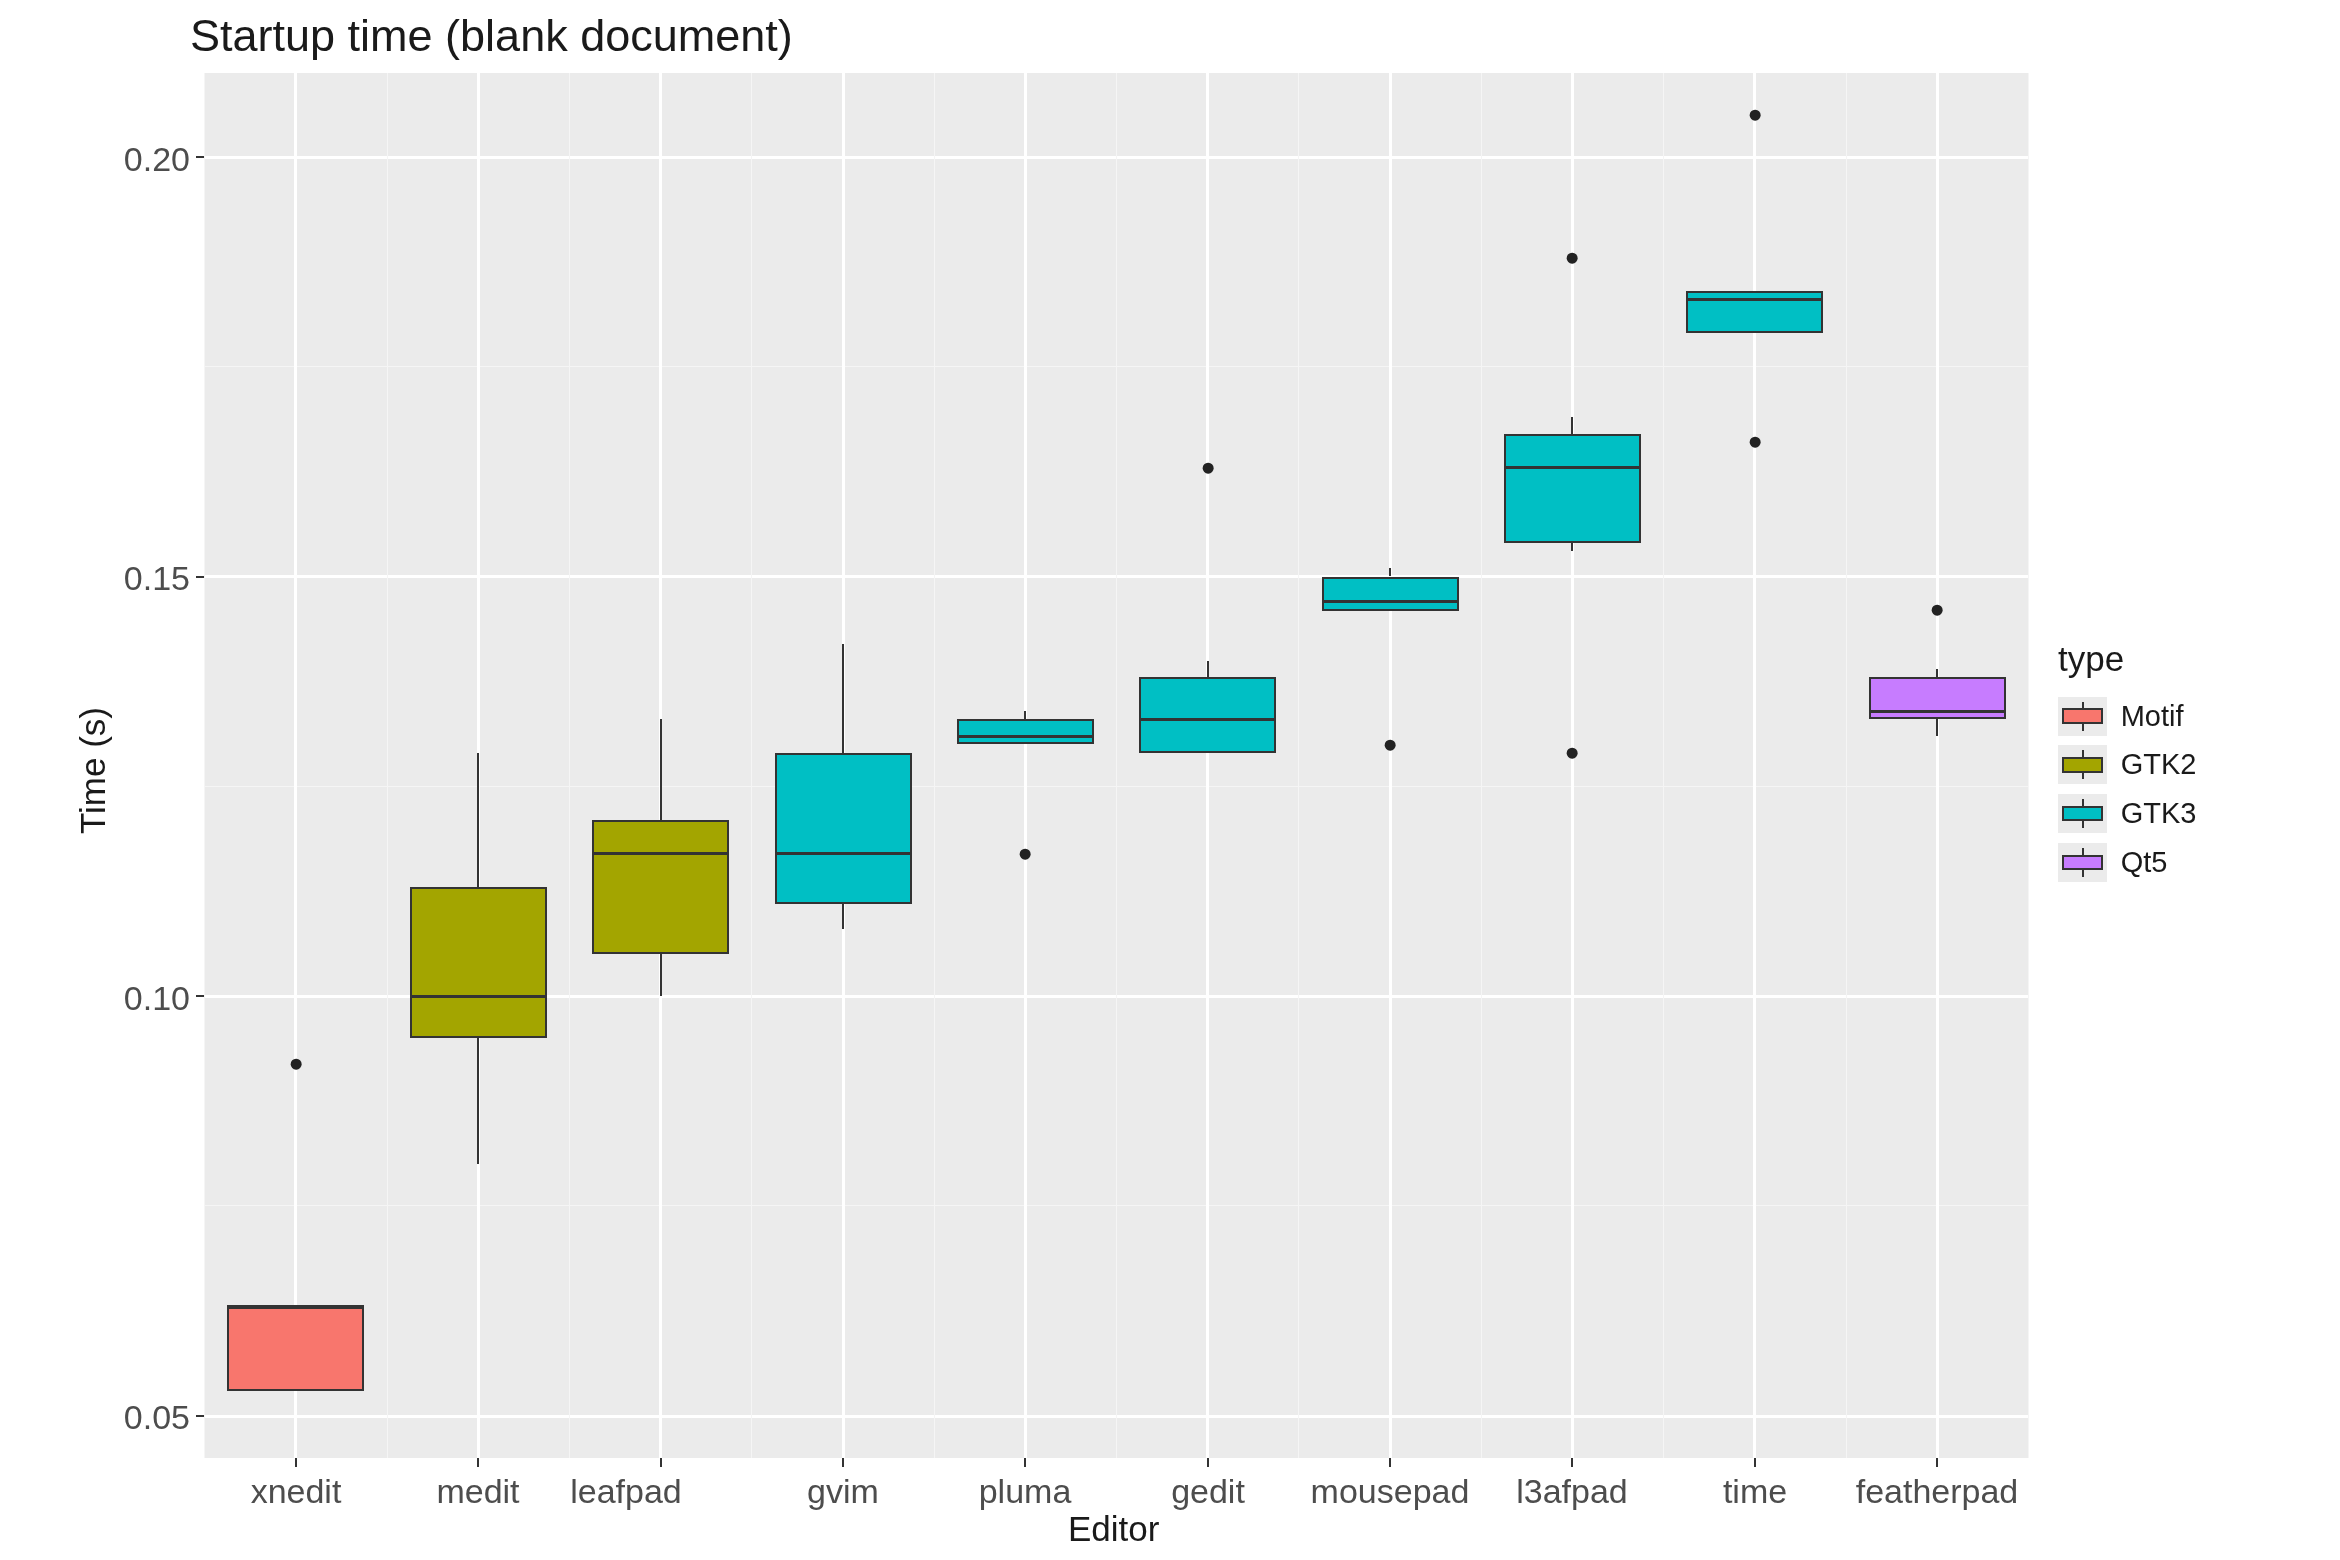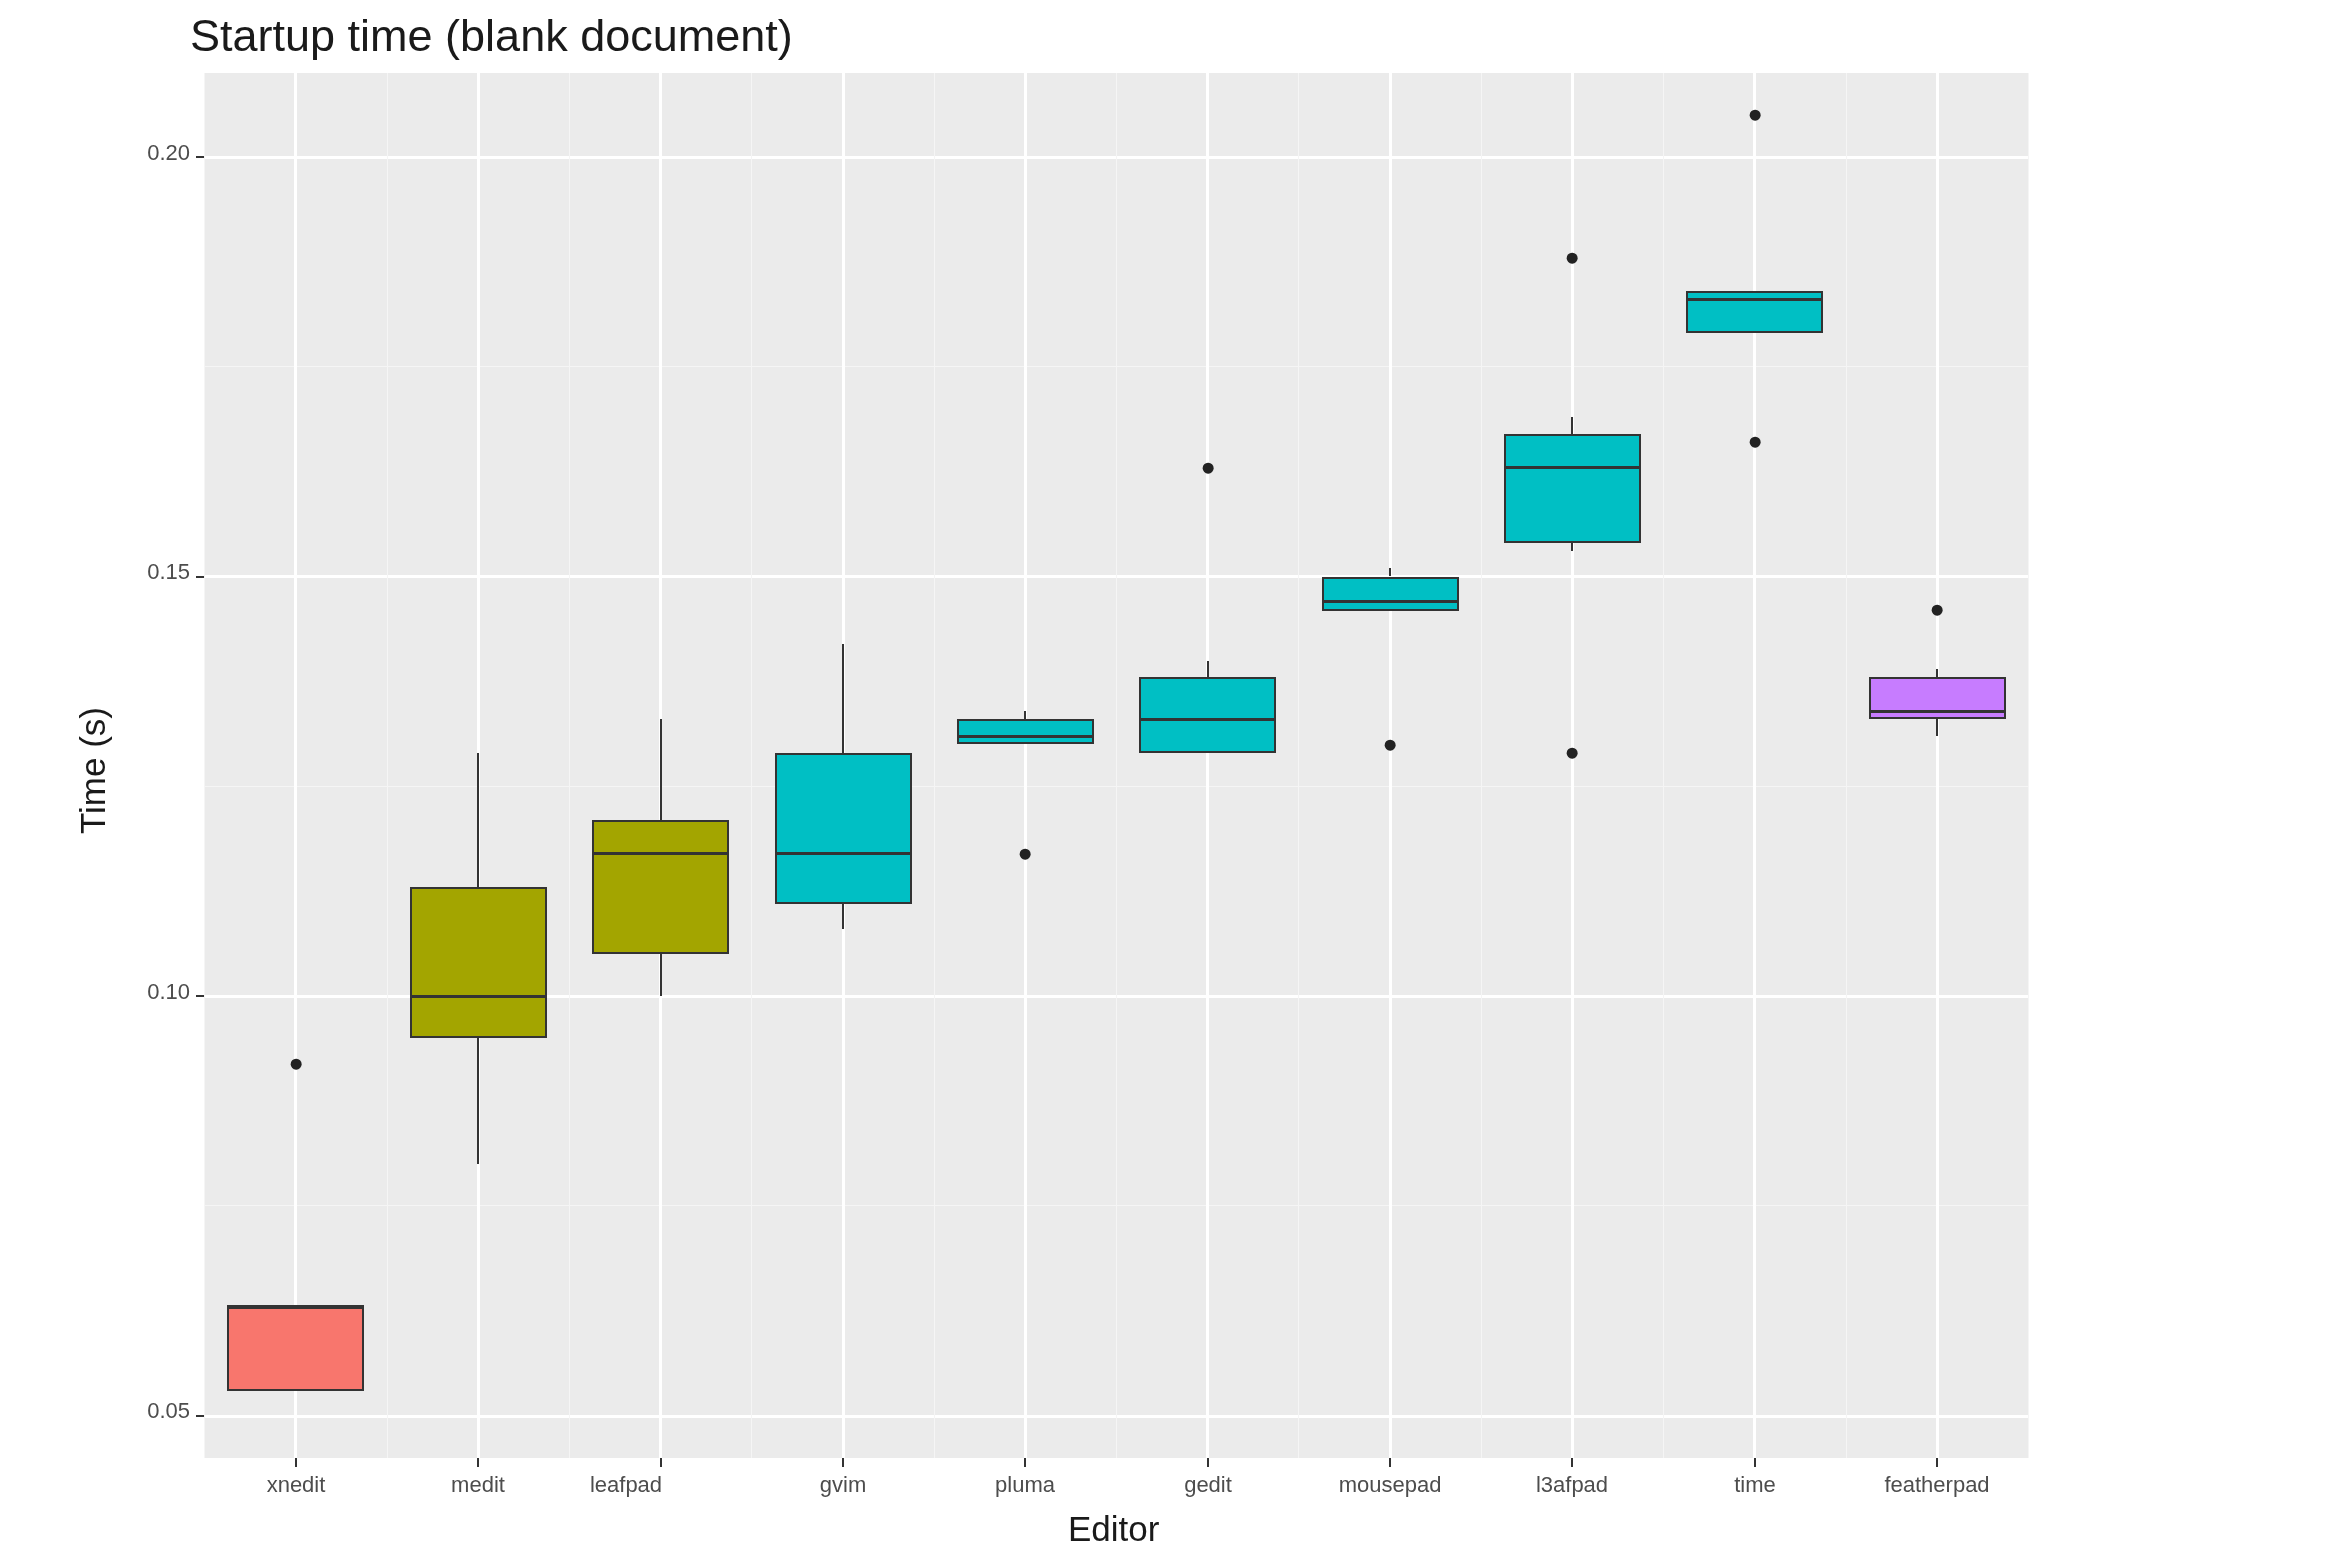--- a/index.html
+++ b/index.html
@@ -31,21 +31,21 @@
     position: absolute;
     background: #ffffff;
   }
   .gridline-minor {
     position: absolute;
     background: #f5f5f5;
   }
   .axis-tick-label {
     position: absolute;
     color: #4d4d4d;
-    font-size: 22px;
+    font-size: 34px;
   }
   .y-tick { text-align: right; }
   .x-tick { text-align: center; transform: translateX(-50%); }
   .axis-title {
     position: absolute;
     color: #1a1a1a;
     font-size: 35px;
   }
   .y-axis-title {
     transform: rotate(-90deg);
@@ -228,14 +228,43 @@
       <div class="whisker-line" style="left: 1902px; top: 719px; height: 17px;"></div>
       <div class="whisker-line" style="left: 1902px; top: 669px; height: 8.4px;"></div>
       <div class="box" style="left: 1835px; top: 677px; width: 137px; height: 42px; background: rgb(199, 124, 255);"></div>
       <div class="median" style="left: 1835px; top: 710px; width: 137px;"></div>
       <div class="outlier" style="left: 1903px; top: 610px;"></div>
     </div>
 
   <div class="axis-title y-axis-title" id="y-axis-title" style="left: 39px; top: 834px;">Time (s)</div>
   <div class="axis-title" id="x-axis-title" style="left: 1034px; top: 1509px;">Editor</div>
 
+  <div class="legend" id="legend" style="left: 2024px; top: 639px;">
+    <div class="legend-title">type</div>
+    <div id="legend-items">
+        <div class="legend-item">
+          <div class="legend-key">
+            <div class="legend-swatch" style="background: rgb(248, 118, 109);"></div>
+          </div>
+          <div class="legend-label">Motif</div>
+        </div>
+        <div class="legend-item">
+          <div class="legend-key">
+            <div class="legend-swatch" style="background: rgb(163, 165, 0);"></div>
+          </div>
+          <div class="legend-label">GTK2</div>
+        </div>
+        <div class="legend-item">
+          <div class="legend-key">
+            <div class="legend-swatch" style="background: rgb(0, 191, 196);"></div>
+          </div>
+          <div class="legend-label">GTK3</div>
+        </div>
+        <div class="legend-item">
+          <div class="legend-key">
+            <div class="legend-swatch" style="background: rgb(199, 124, 255);"></div>
+          </div>
+          <div class="legend-label">Qt5</div>
+        </div>
+      </div>
+  </div>
 </div>
 
 
 </body></html>

